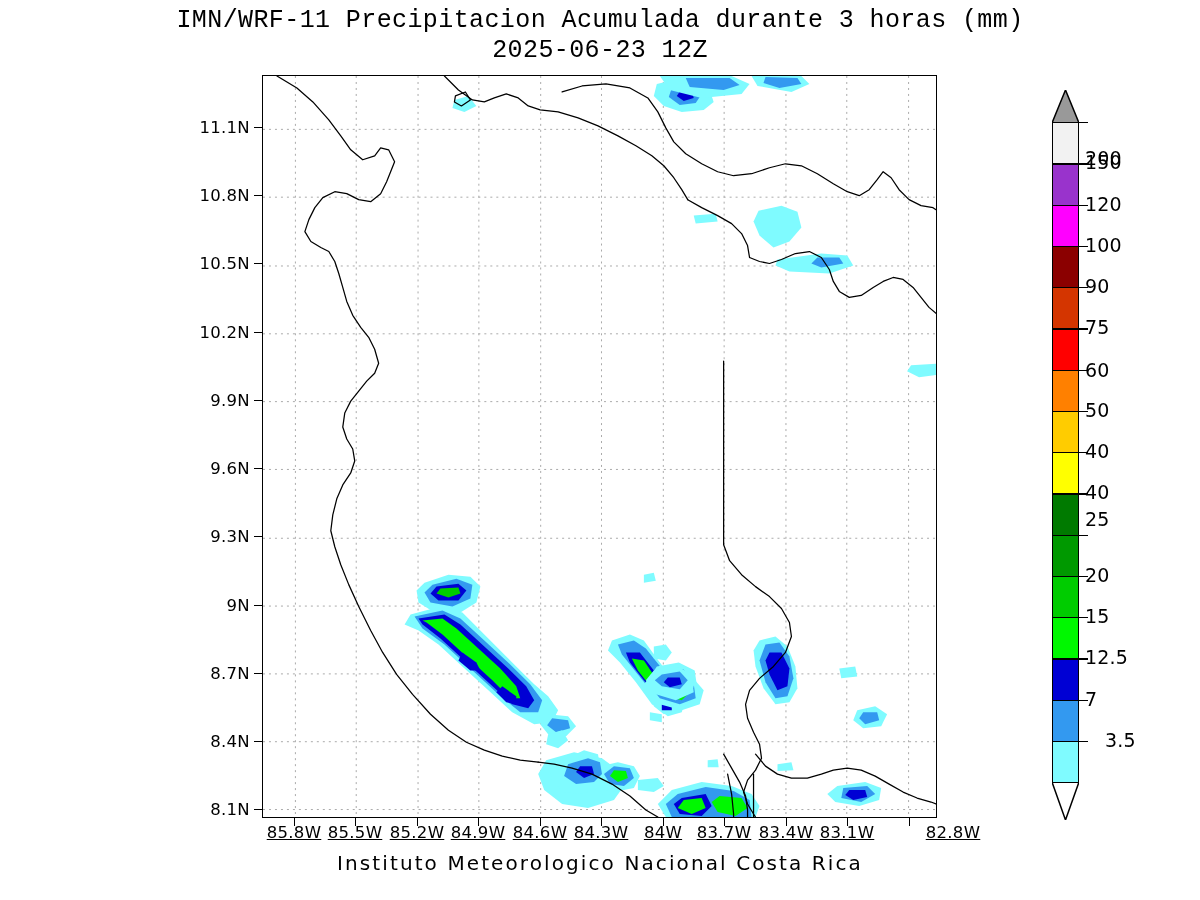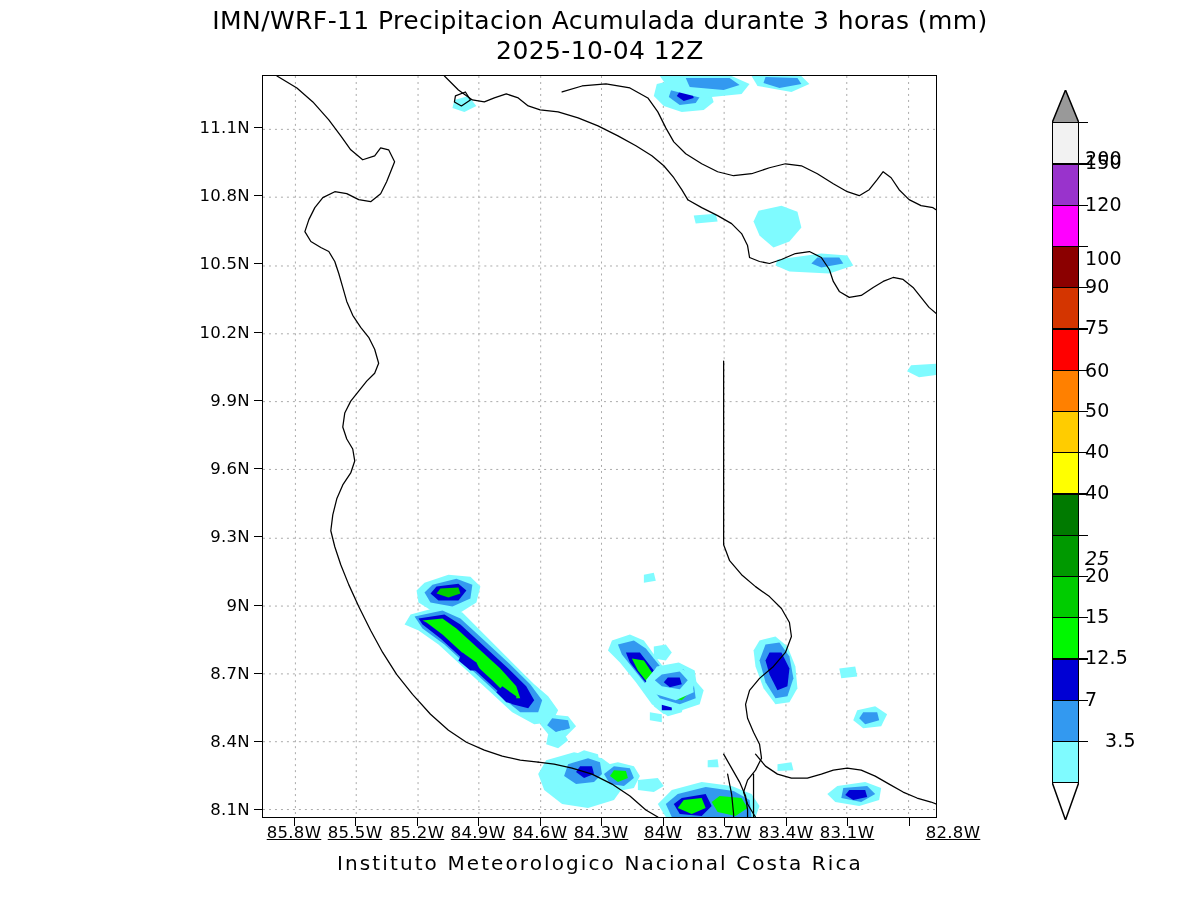--- a/index.html
+++ b/index.html
@@ -1,20 +1,20 @@
 <!DOCTYPE html>
 <html><head>
 <meta charset="utf-8">
 <style>
   html,body{margin:0;padding:0;background:#ffffff;}
   body{width:1200px;height:900px;position:relative;overflow:hidden;
        font-family:"DejaVu Sans","Liberation Sans",sans-serif;color:#000;}
 
   
-  #title-block{position:absolute;left:0;top:6px;width:1200px;text-align:center;}
+  #title-block{position:absolute;left:0;top:6px;width:1200px;text-align:center;font-family:Liberation Mono, monospace;}
   #title-line1{font-size:25px;letter-spacing:.4px;line-height:30px;white-space:nowrap;}
   #title-line2{font-size:25px;letter-spacing:.4px;line-height:30px;white-space:nowrap;}
 
   
   #plot-frame{position:absolute;left:262px;top:75px;width:675px;height:743px;
               border:1.6px solid #000;box-sizing:border-box;background:#fff;overflow:hidden;}
   #map-svg{position:absolute;left:0;top:0;width:100%;height:100%;display:block;}
 
   
   .tick{position:absolute;background:#000;}
@@ -38,21 +38,21 @@
   .cb-sep{position:absolute;left:0;width:27px;height:1.3px;background:#000;}
   .cb-arrow{position:absolute;left:0;width:27px;}
   .cb-tick{position:absolute;left:27px;width:9px;height:1.3px;background:#000;}
   .cb-label{position:absolute;left:1085px;font-size:19px;white-space:nowrap;letter-spacing:.2px;}
 </style>
 </head>
 <body>
 
 <div id="title-block">
   <div id="title-line1">IMN/WRF-11 Precipitacion Acumulada durante 3 horas (mm)</div>
-  <div id="title-line2">2025-10-04 12Z</div>
+  <div id="title-line2">2025-06-23 12Z</div>
 </div>
 
 <div id="plot-frame">
   <svg id="map-svg" viewBox="0 0 675 743" preserveAspectRatio="none">
     <defs>
       <pattern id="dotgridH" width="6" height="1" patternUnits="userSpaceOnUse">
         <rect x="0" y="0" width="2" height="1" fill="#aaaaaa"></rect>
       </pattern>
       <pattern id="dotgridV" width="1" height="6" patternUnits="userSpaceOnUse">
         <rect x="0" y="0" width="1" height="2" fill="#aaaaaa"></rect>
@@ -443,26 +443,26 @@
       <div class="cb-tick" style="top: 0px;"></div>
       <div class="cb-sep" style="top: 660px;"></div>
     </div>
 </div>
 <div id="cb-labels">
     <div class="cb-label" style="top: 728.75px; margin-left: 20px;">3.5</div>
     <div class="cb-label" style="top: 687.5px;">7</div>
     <div class="cb-label" style="top: 646.25px;">12.5</div>
     <div class="cb-label" style="top: 605px;">15</div>
     <div class="cb-label" style="top: 563.75px;">20</div>
-    <div class="cb-label" style="top: 547px; font-style: italic;">25</div>
+    <div class="cb-label" style="top: 508px;">25</div>
     <div class="cb-label" style="top: 481.25px;">40</div>
     <div class="cb-label" style="top: 440px;">40</div>
     <div class="cb-label" style="top: 398.75px;">50</div>
     <div class="cb-label" style="top: 337px; margin-top: 22px;">60</div>
     <div class="cb-label" style="top: 316.25px;">75</div>
     <div class="cb-label" style="top: 275px;">90</div>
-    <div class="cb-label" style="top: 233.75px; margin-top: 13px;">100</div>
+    <div class="cb-label" style="top: 233.75px;">100</div>
     <div class="cb-label" style="top: 192.5px;">120</div>
     <div class="cb-label" style="top: 151.25px;">150</div>
     <div class="cb-label" style="top: 110px; margin-top: 37px;">200</div>
   </div>
 
 <div id="footer">Instituto Meteorologico Nacional Costa Rica</div>
 
 </body></html>

